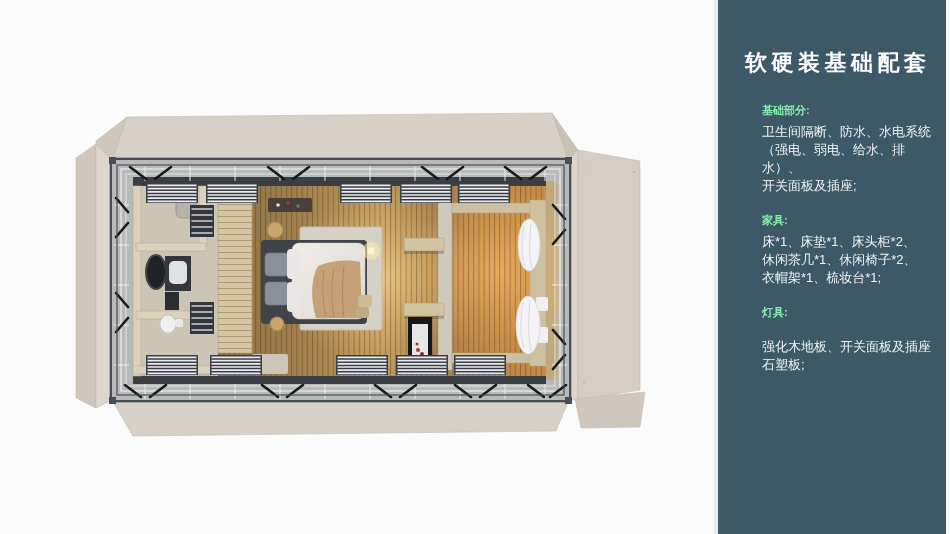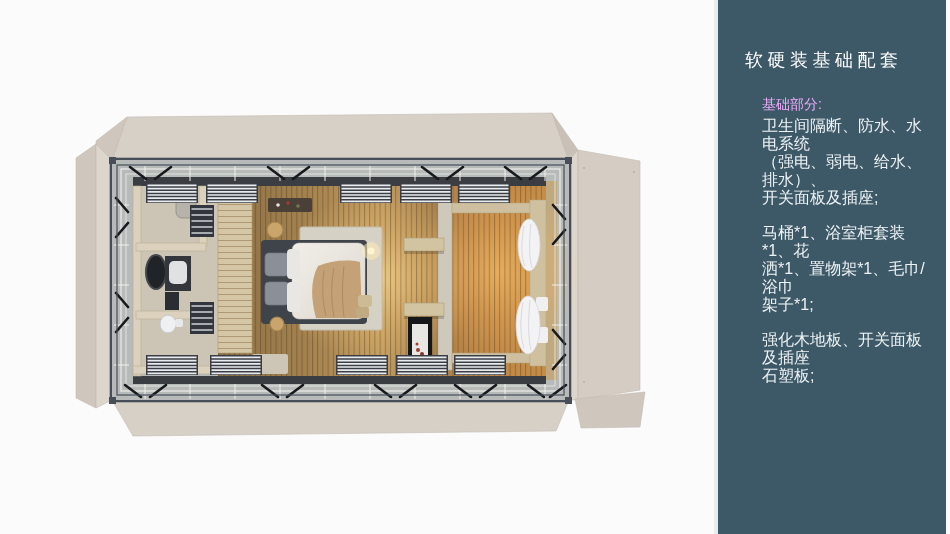--- a/index.html
+++ b/index.html
@@ -10,31 +10,31 @@
   }
   .stage{position:relative;width:950px;height:534px;background:#fbfbfc;}
   .render-wrap{position:absolute;left:0;top:0;width:714px;height:534px;}
   .render-wrap svg{display:block;}
   .sidebar{
     position:absolute;left:714px;top:0;width:232px;height:534px;
     background:#3d5968;border-left:4px solid #e9ebec;
     box-sizing:border-box;padding:40px 14px 0 27px;color:#fff;
   }
   .sb-title{
-    font-size:18px;font-weight:normal;letter-spacing:4.5px;
+    font-size:22px;font-weight:bold;letter-spacing:4.5px;
     color:#ffffff;margin:8px 12px 24px 0;white-space:nowrap;
   }
   .sb-sections{margin-left:17px;}
   .sb-section{margin-bottom:17px;}
   .sec-heading{
-    font-size:14px;font-weight:normal;color:#f0abfc;
+    font-size:11px;font-weight:bold;color:#86efac;
     line-height:17px;margin-bottom:4px;
   }
   .sec-body{
-    font-size:16px;color:#eef2f4;line-height:18px;
+    font-size:13px;color:#eef2f4;line-height:18px;
     white-space:pre-line;
   }
 </style>
 </head>
 <body>
 
 <div class="stage">
 
   <div class="render-wrap">
   <svg width="714" height="534" viewBox="0 0 714 534" xmlns="http://www.w3.org/2000/svg">
@@ -233,25 +233,29 @@
   <div class="sidebar">
     <div class="sb-title">软硬装基础配套</div>
     <div class="sb-sections">
       <div class="sb-section">
         <div class="sec-heading">基础部分:</div>
         <div class="sec-body">卫生间隔断、防水、水电系统
 （强电、弱电、给水、排水）、
 开关面板及插座;</div>
       </div>
       <div class="sb-section">
-      </div>
-      <div class="sb-section">
-        <div class="sec-body">马桶*1、浴室柜套装*1、花
-洒*1、置物架*1、毛巾/浴巾
-架子*1;</div>
+        <div class="sec-heading">家具:</div>
+        <div class="sec-body">床*1、床垫*1、床头柜*2、
+休闲茶几*1、休闲椅子*2、
+衣帽架*1、梳妆台*1;</div>
+      </div>
+      <div class="sb-section">
+        <div class="sec-heading">灯具:</div>
+      </div>
+      <div class="sb-section">
       </div>
       <div class="sb-section">
         <div class="sec-body">强化木地板、开关面板及插座
 石塑板;</div>
       </div>
     </div>
   </div>
 
 </div>
 

